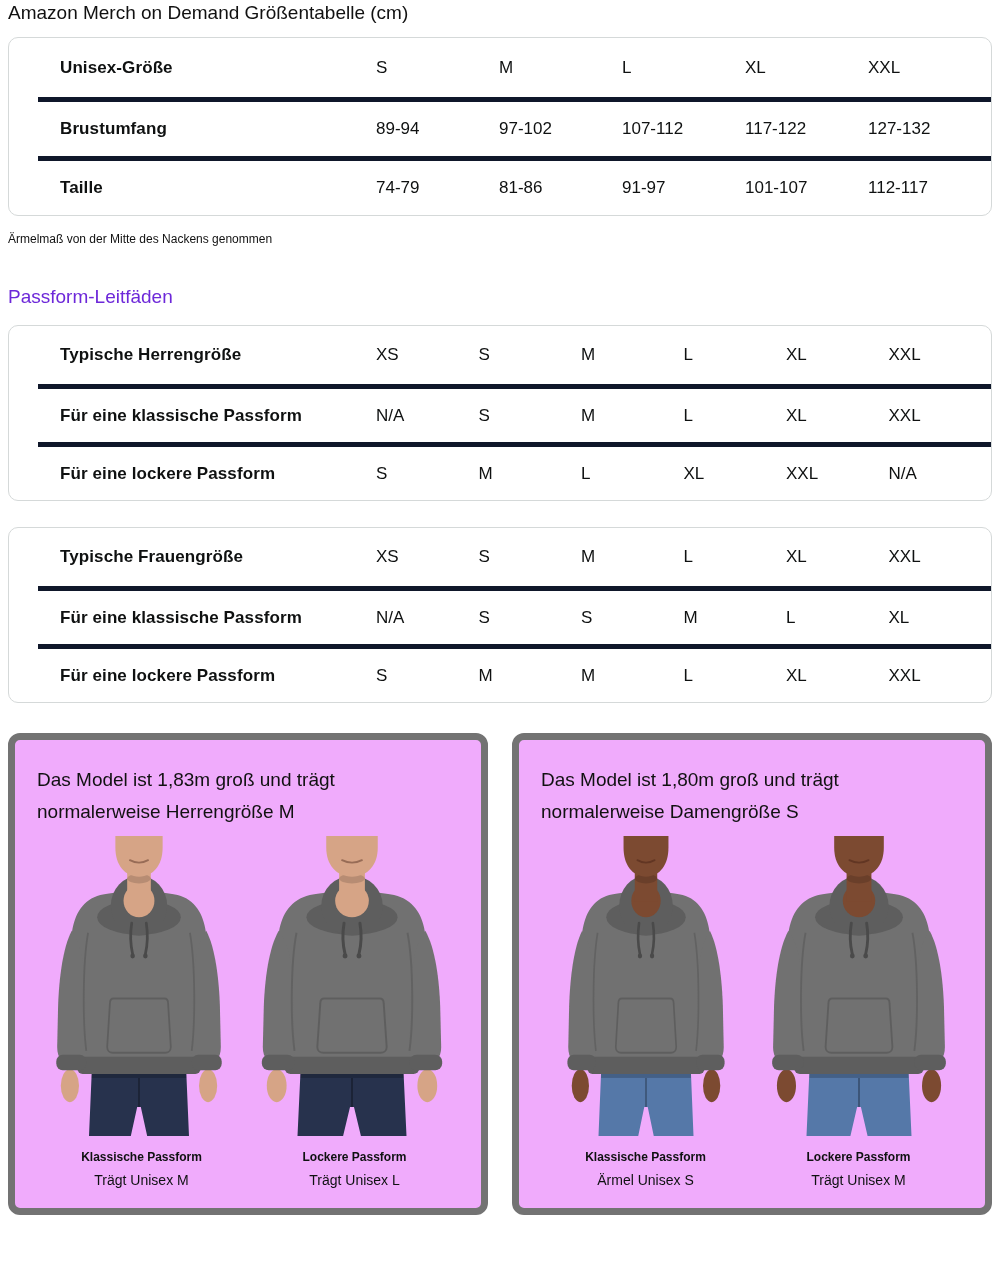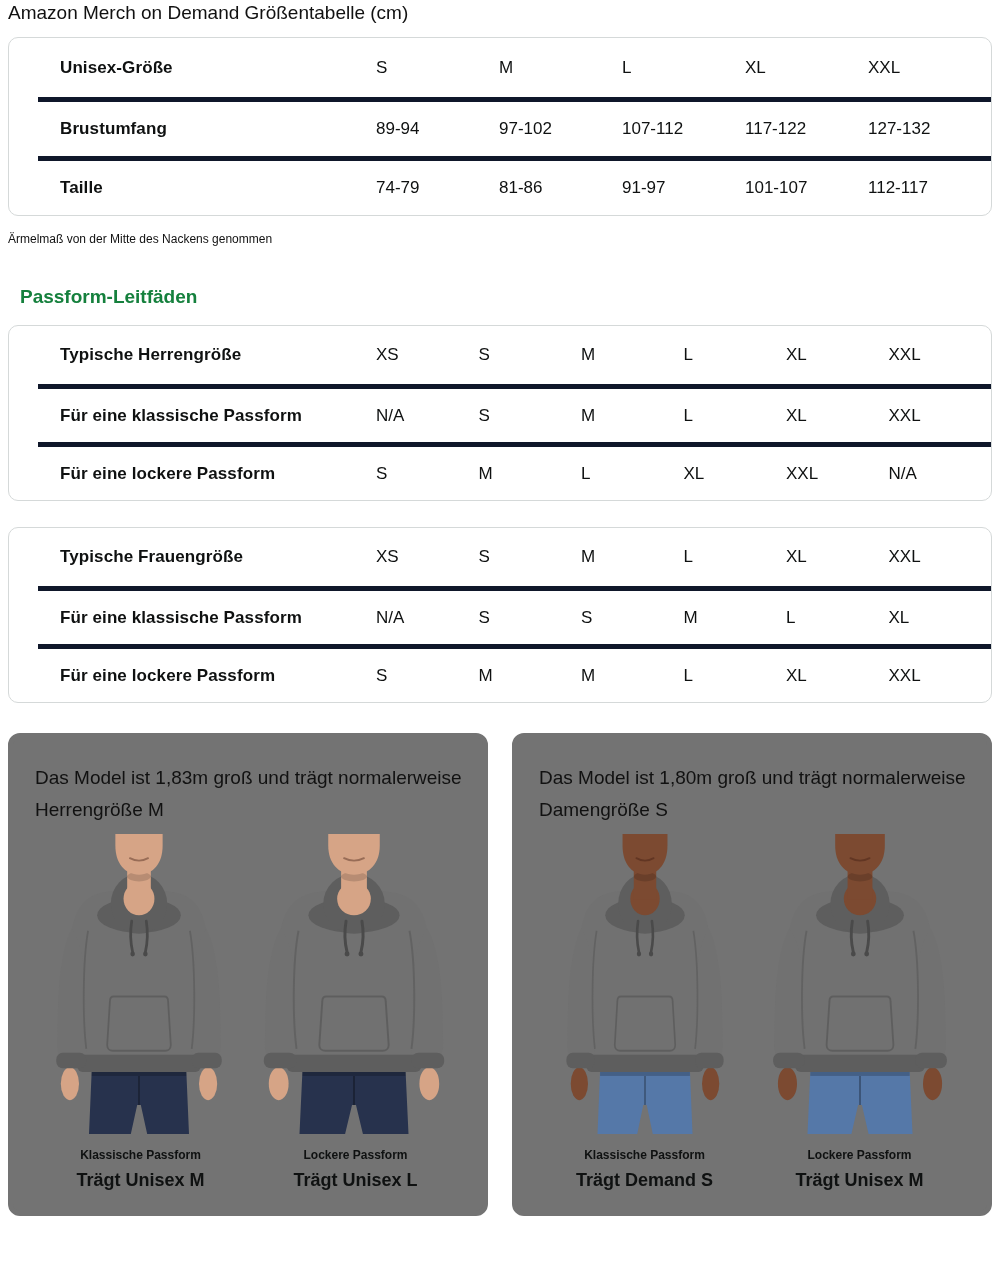--- a/index.html
+++ b/index.html
@@ -38,36 +38,36 @@
   .tval {
     flex:1 1 0;
     font-size:17px; font-weight:400;
     text-align:left;
   }
   .footnote {
     margin:16px 0 0 0;
     font-size:12px; color:#111;
   }
   .section-heading {
-    margin:40px 0 17px 12px;
-    font-size:19px; font-weight:700; color:#15803d;
+    margin:40px 0 17px 0;
+    font-size:19px; font-weight:400; color:#6d28d9;
   }
   .chart-table + .chart-table { margin-top:26px; }
   .fit-table .trow { height:58px; }
   
   .cards {
     display:flex; gap:24px;
     margin-top:30px;
   }
   .card {
     flex:1 1 0;
-    border:5px solid #737373;
+    border:7px solid #737373;
     border-radius:12px;
     padding:24px 20px 20px 20px;
-    background:#737373;
+    background:#f0abfc;
   }
   .card-desc {
     font-size:19px; line-height:32px;
     color:#111;
     margin-bottom:6px;
     padding-left:2px;
   }
   .figures {
     display:grid; grid-template-columns:1fr 1fr;
     justify-items:center; align-items:end;
@@ -76,21 +76,21 @@
   .model { display:block; height:300px; }
   .card-0 .model.classic { width:200px; }
   .card-0 .model.loose   { width:218px; }
   .card-1 .model.classic { width:190px; }
   .card-1 .model.loose   { width:210px; }
   .captions {
     display:grid; grid-template-columns:1fr 1fr;
     margin-top:14px; text-align:center;
   }
   .cap-fit  { font-size:12px; font-weight:700; }
-  .cap-size { font-size:18px; font-weight:700; margin-top:8px; }
+  .cap-size { font-size:14px; font-weight:400; margin-top:8px; }
   
   .card-0 { --skin:var(--male_skin); --jeans:var(--male_jeans); }
   .card-1 { --skin:var(--female_skin); --jeans:var(--female_jeans); }
   .hidden-defs { position:absolute; width:0; height:0; overflow:hidden; }
 </style>
 </head>
 <body>
 
 <svg class="hidden-defs" aria-hidden="true">
   <defs>
@@ -257,21 +257,21 @@
       <svg class="model classic" viewBox="0 0 220 310" preserveAspectRatio="none">
           <use href="#model-figure"></use>
         </svg>
       <svg class="model loose" viewBox="0 0 220 310" preserveAspectRatio="none">
           <use href="#model-figure"></use>
         </svg>
     </div>
     <div class="captions">
       <div class="cap">
         <div class="cap-fit">Klassische Passform</div>
-        <div class="cap-size">Trägt Demand S</div>
+        <div class="cap-size">Ärmel Unisex S</div>
       </div>
       <div class="cap">
         <div class="cap-fit">Lockere Passform</div>
         <div class="cap-size">Trägt Unisex M</div>
       </div>
     </div>
   </div>
 
 </div>
 

